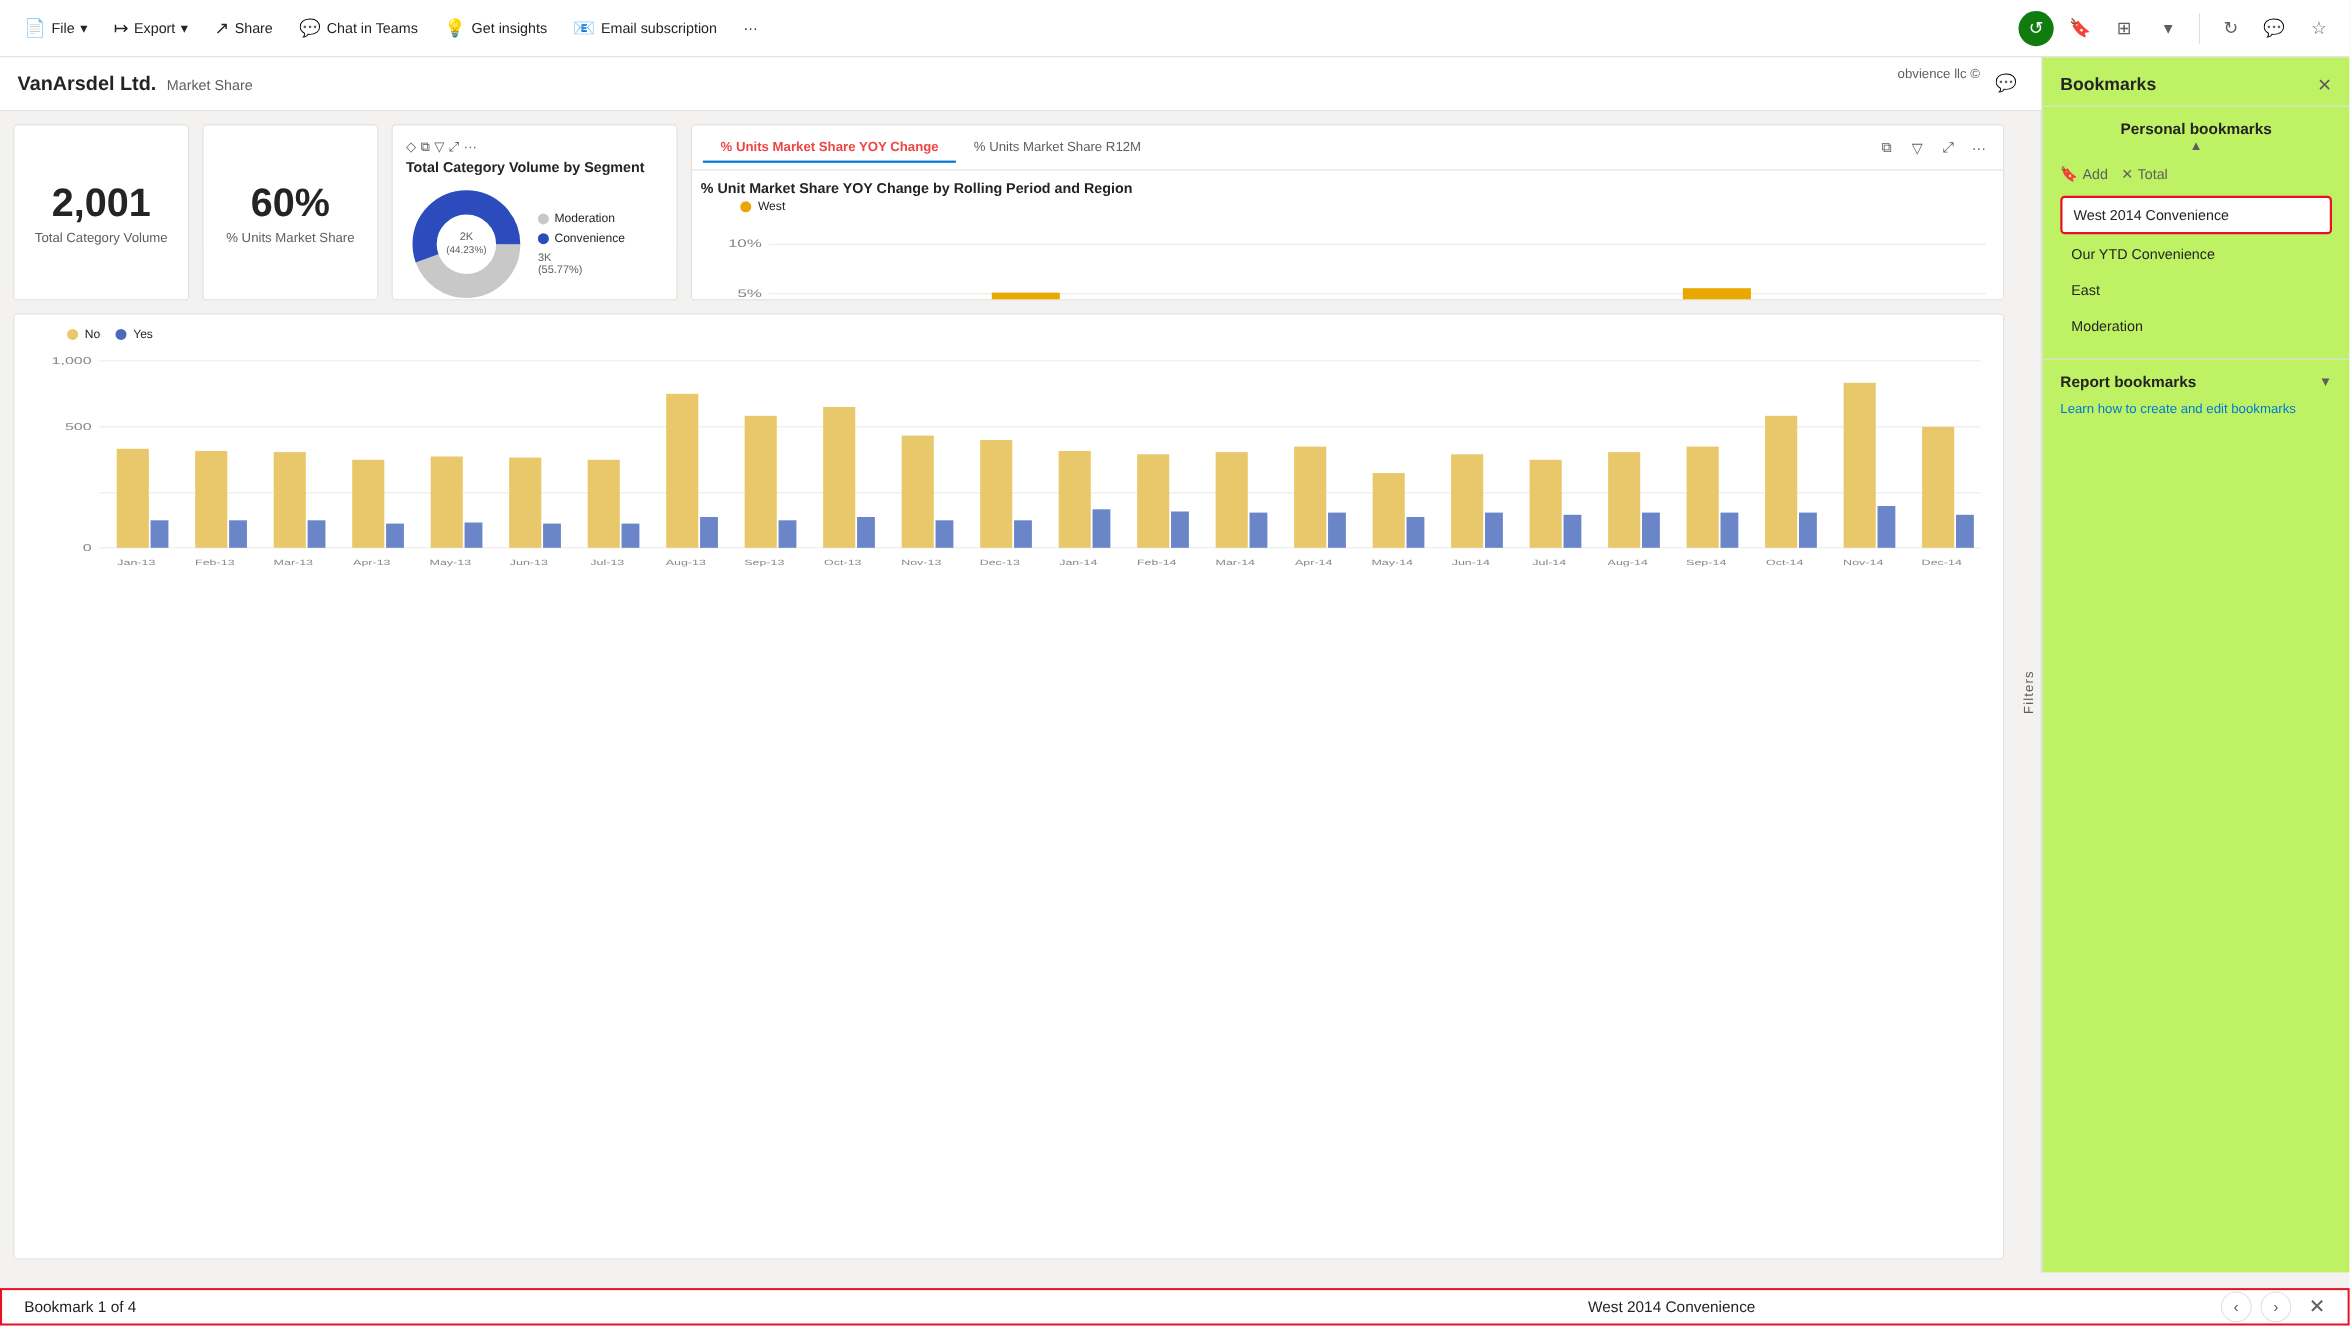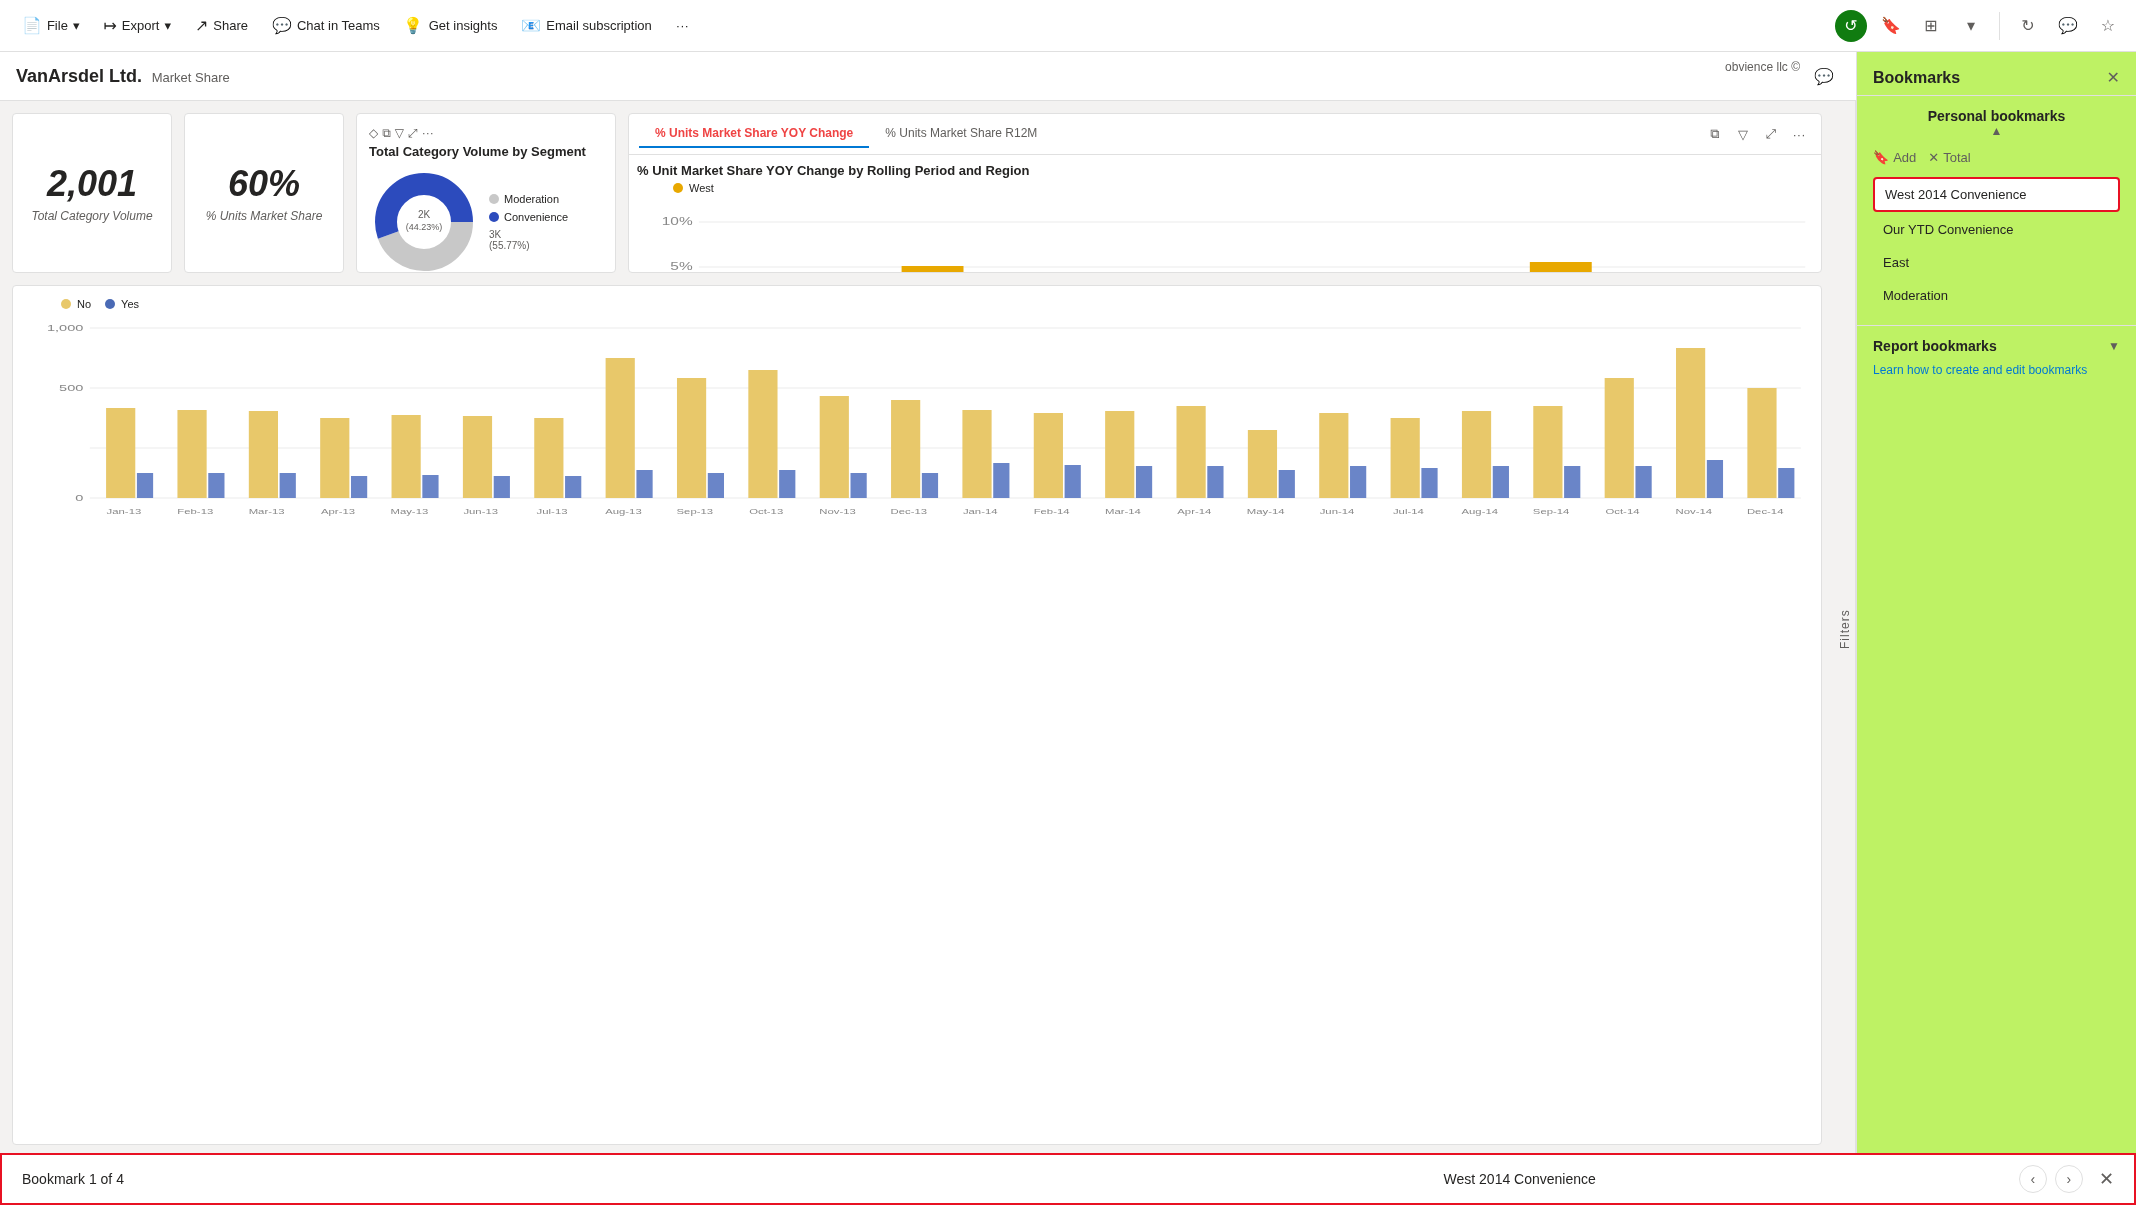--- a/index.html
+++ b/index.html
@@ -69,21 +69,20 @@
     }
 
     
     .top-row {
       display: flex; gap: 12px; height: 160px;
     }
     .kpi-card {
       background: #fff; border-radius: 4px; display: flex;
       flex-direction: column; align-items: center; justify-content: center;
       border: 1px solid #e0e0e0;
-      font-style: italic;
     }
     .kpi-card.small { width: 160px; min-width: 160px; }
     .kpi-value { font-size: 36px; font-weight: 700; }
     .kpi-label { font-size: 12px; color: #605e5c; margin-top: 4px; text-align: center; }
     .segment-card {
       background: #fff; border-radius: 4px; padding: 12px;
       flex: 1; border: 1px solid #e0e0e0; position: relative;
     }
     .segment-card-header { font-size: 13px; font-weight: 600; margin-bottom: 8px; }
     .chart-tab-area {
@@ -183,21 +182,21 @@
 
     
     .segment-donut-wrapper { display: flex; align-items: center; margin-top: 4px; }
     .main-report-inner { display: flex; flex-direction: column; flex: 1; overflow: hidden; }
 
     .bottom-bar-wrapper {
       position: fixed; bottom: 0; left: 0; right: 0; z-index: 100;
       border: 2px solid #e81123;
     }
     .bottom-bar-inner {
-      height: 48px; background: #fff;
+      height: 30px; background: #fff;
       display: flex; align-items: center; padding: 0 20px; gap: 0;
     }
   </style>
 </head>
 <body>
 
 <div class="toolbar">
   <button class="toolbar-btn">
     <span class="toolbar-icon">📄</span>
     <span>File</span>

